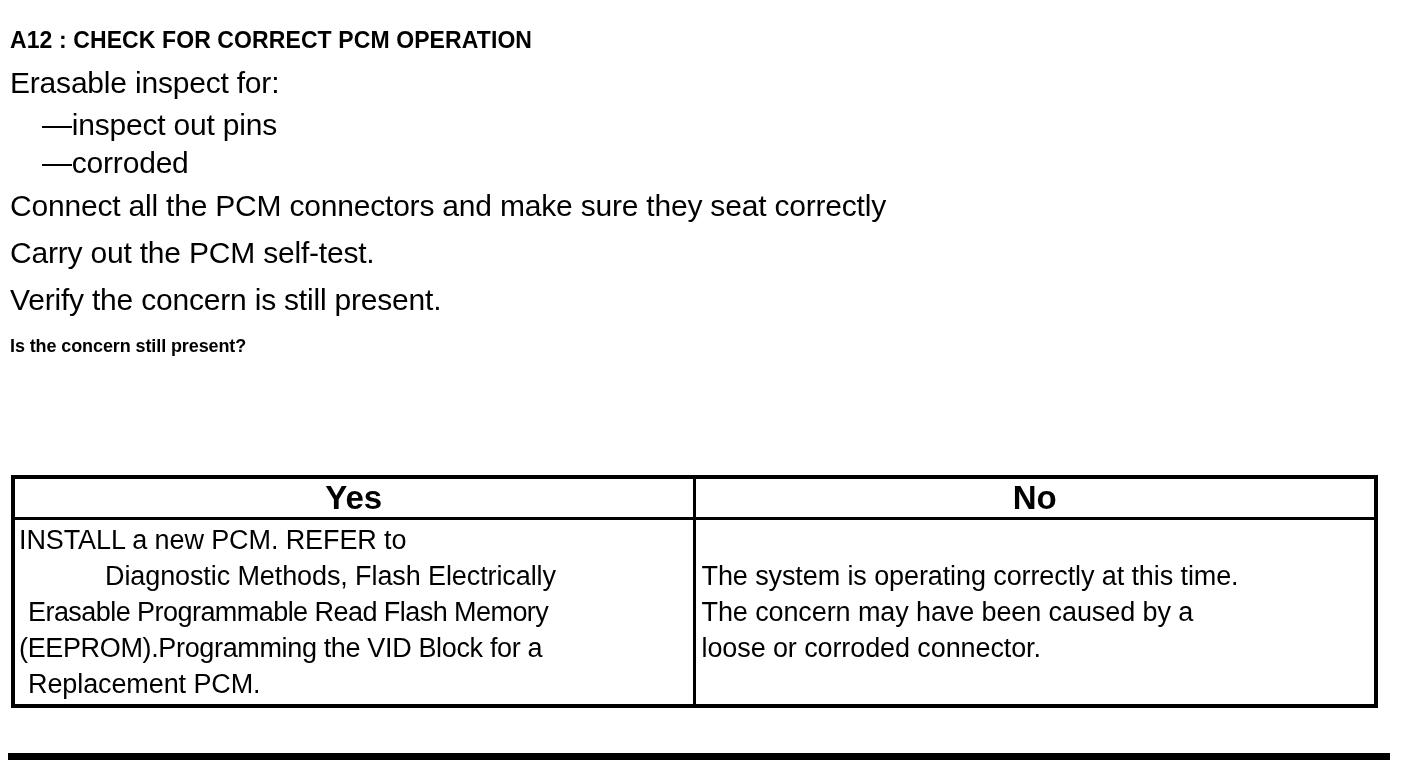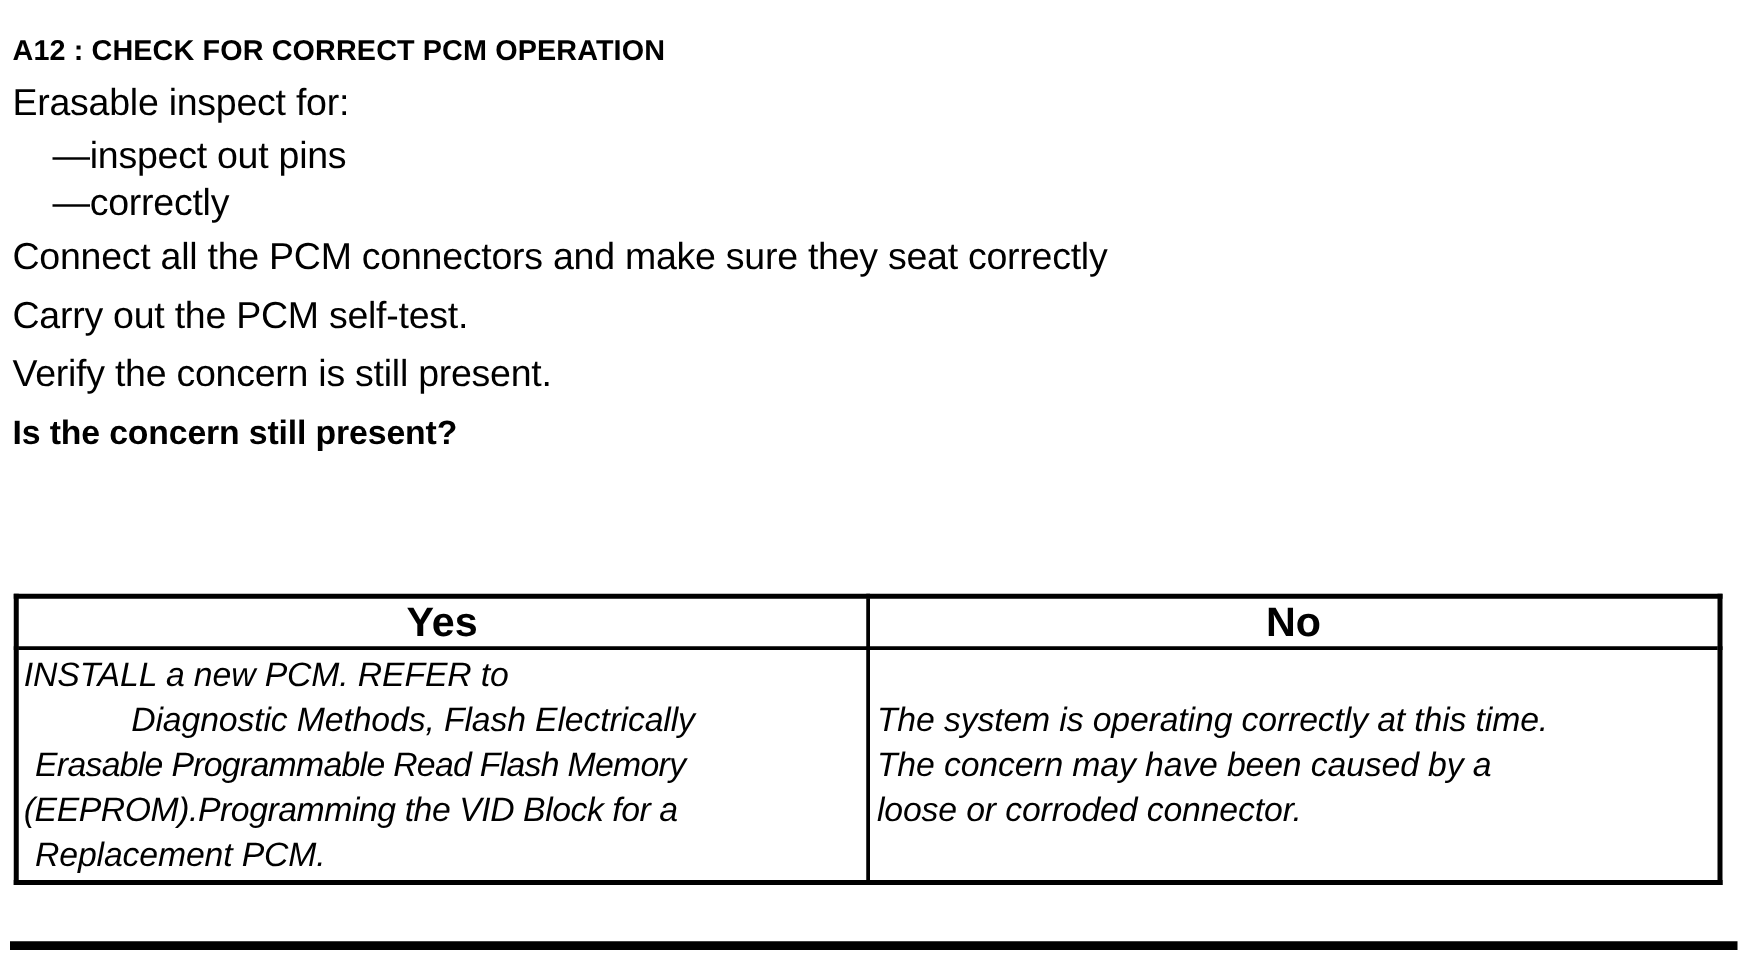--- a/index.html
+++ b/index.html
@@ -40,21 +40,21 @@
     letter-spacing: -0.2px;
   }
   .line.title {
     font-weight: bold;
     font-size: 23px;
     line-height: 38px;
     letter-spacing: 0.1px;
   }
   .line.bold {
     font-weight: bold;
-    font-size: 27px;
+    font-size: 18px;
     letter-spacing: -0.1px;
   }
   .line.indent {
     padding-left: 32px;
     line-height: 38px;
   }
 
   
   .decision-table {
     position: absolute;
@@ -82,21 +82,20 @@
     border: 3px solid #000;
     border-bottom: none;
     padding: 0;
     vertical-align: middle;
     height: 182px;
   }
 
   .cell-lines {
     font-size: 27px;
     line-height: 36px;
-    font-style: italic;
   }
   .cell-left .cell-lines {
     padding: 2px 4px 2px 4px;
   }
   .cell-right .cell-lines {
     padding: 2px 6px 2px 6px;
   }
   .cell-lines .cl {
     white-space: nowrap;
     letter-spacing: -0.1px;
@@ -126,21 +125,21 @@
 </style>
 </head>
 <body>
 
 <div id="page">
 
   <div class="steps">
     <div class="line title">A12 : CHECK FOR CORRECT PCM OPERATION</div>
     <div class="line">Erasable inspect for:</div>
     <div class="line indent">—inspect out pins</div>
-    <div class="line indent">—correctly</div>
+    <div class="line indent">—corroded</div>
     <div class="line">Connect all the PCM connectors and make sure they seat correctly</div>
     <div class="line">Carry out the PCM self-test.</div>
     <div class="line">Verify the concern is still present.</div>
     <div class="line bold">Is the concern still present?</div>
   </div>
 
   <table class="decision-table">
     <colgroup>
       <col class="c1">
       <col class="c2">

